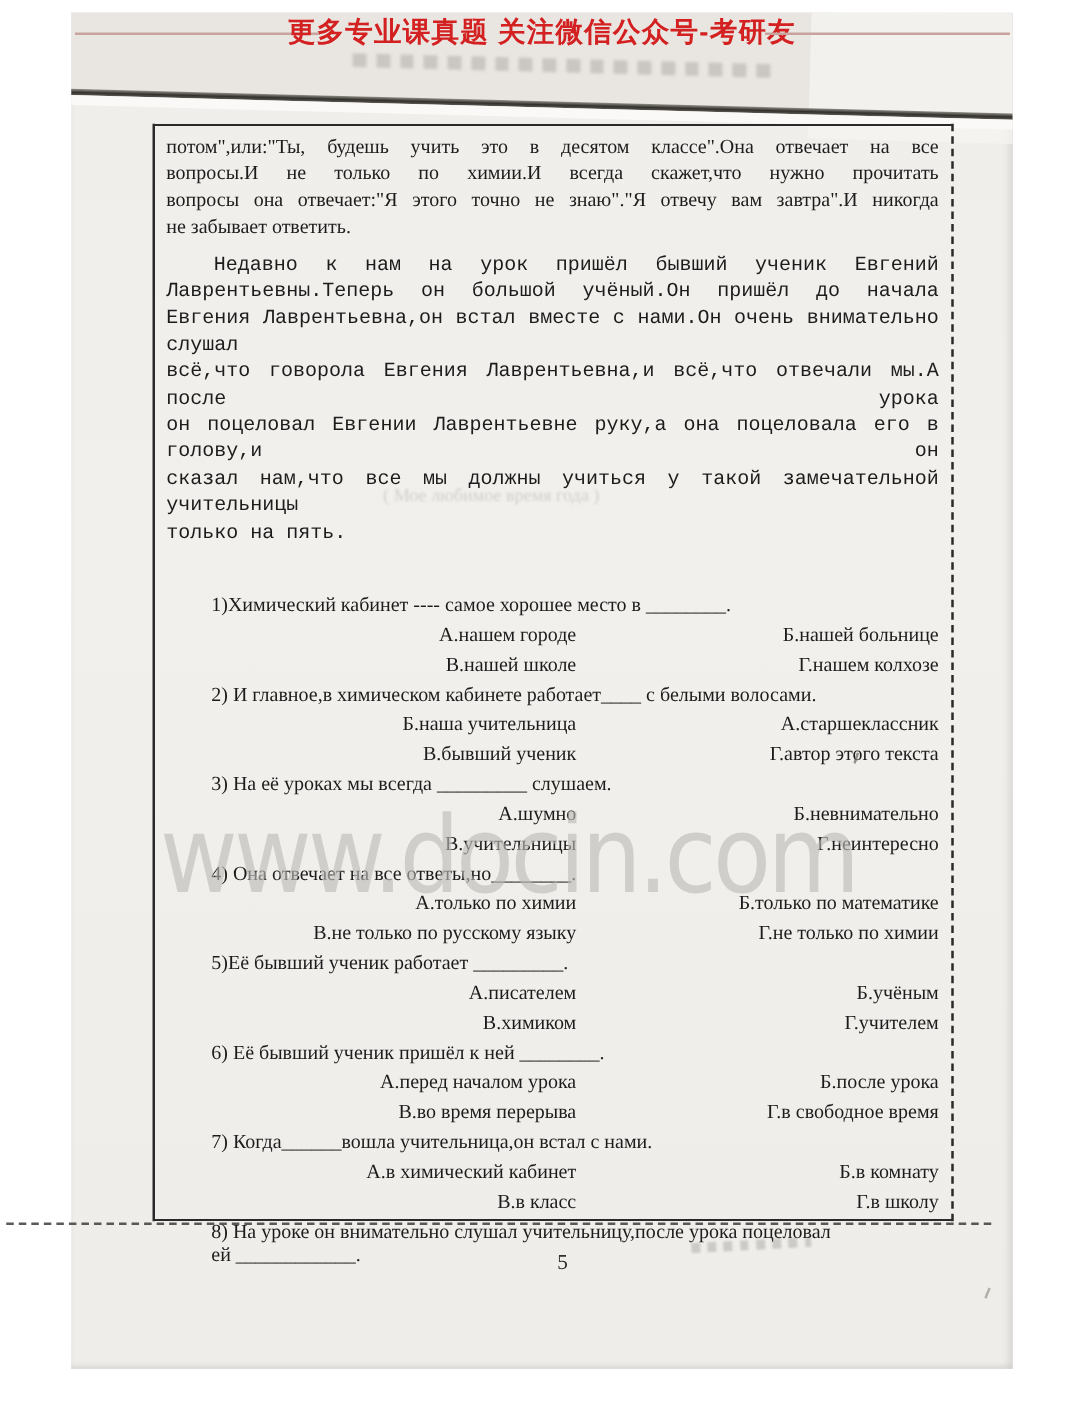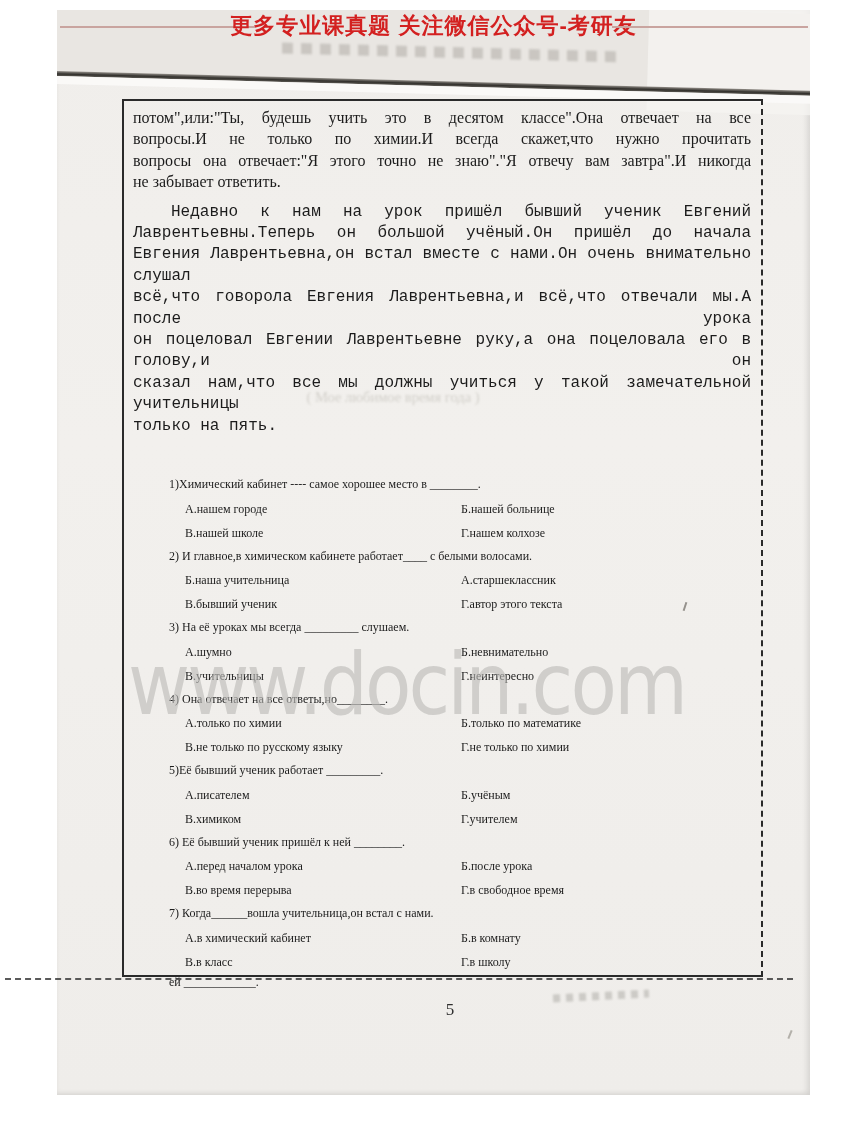--- a/index.html
+++ b/index.html
@@ -32,23 +32,23 @@
 
   
   .page-box{position:absolute;left:122px;top:99px;width:641px;height:878px;z-index:2;
             border:2px solid #2a2a2a;border-right-style:dashed;box-sizing:border-box;
             padding:6px 10px 0 9px;font-size:16px;line-height:21.4px;}
   .tline{white-space:nowrap;}
   .just{text-align:justify;text-align-last:justify;white-space:normal;}
   .indent{text-indent:38px;}
   .p2{margin-top:9px;font-family:Liberation Mono, monospace;}
 
-  .questions{margin-top:36px;margin-left:36px;font-size:12px;}
+  .questions{margin-top:36px;margin-left:36px;font-size:16px;}
   .q-stem{line-height:23.5px;white-space:nowrap;}
-  .q-opts{margin-left:16px;display:grid;grid-template-columns:276px 1fr;line-height:24px;}
+  .q-opts{margin-left:16px;display:grid;grid-template-columns:276px 1fr;line-height:24px;text-align:right;}
   .q8-line2{margin-left:0;line-height:16px;}
 
   
   .watermark{position:absolute;left:128px;top:634px;z-index:6;
              font-family:"DejaVu Sans", sans-serif;font-size:76px;letter-spacing:-3px;
              color:#bcbbb8;opacity:.62;transform:scaleY(1.12);transform-origin:top left;}
 
   .ghost-line{position:absolute;left:283px;top:389px;width:220px;text-align:center;z-index:1;
               font-size:14.5px;color:#b3b0a8;opacity:.5;filter:blur(.8px);}
 
@@ -168,20 +168,21 @@
         <div class="q-stem">7) Когда______вошла учительница,он встал с нами.</div>
         <div class="q-opts">
           <span>А.в химический кабинет</span>
           <span>Б.в комнату</span>
           <span>В.в класс</span>
           <span>Г.в школу</span>
         </div>
       </div>
 
       <div>
+        <div class="q-stem">8) На уроке он внимательно слушал учительницу,после урока поцеловал</div>
         <div class="q8-line2">ей ____________.</div>
       </div>
 
     </div>
   </div>
 
   <div class="watermark">www.docin.com</div>
 
   <div class="bottom-dash"></div>
   <div class="smudge-bottom"></div>

